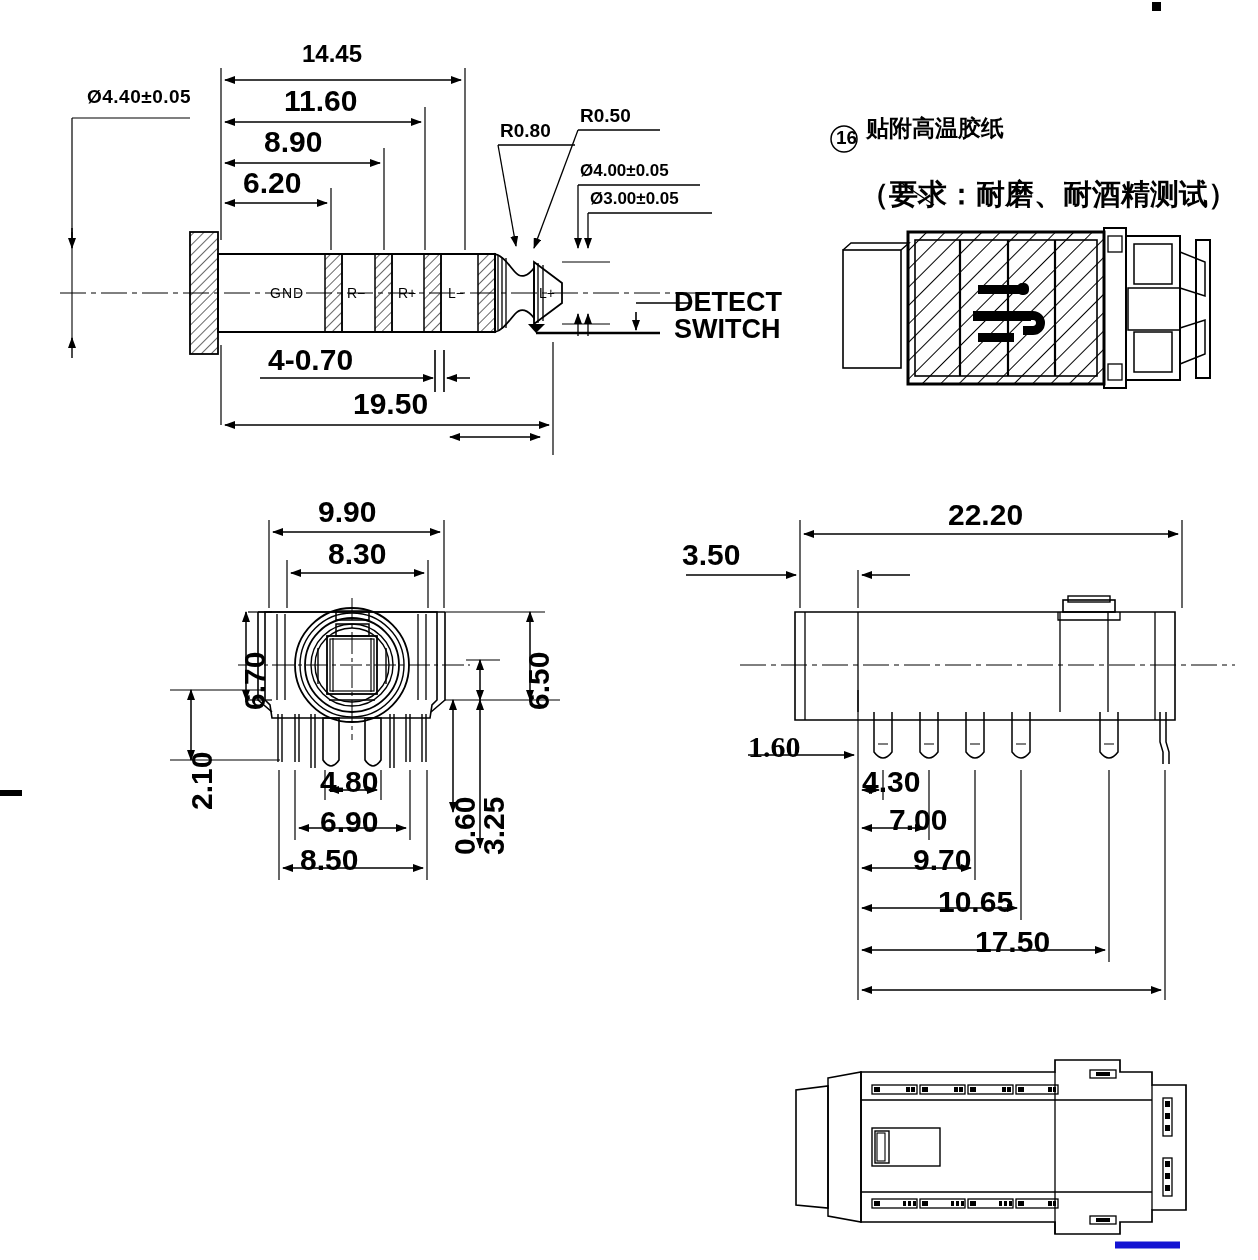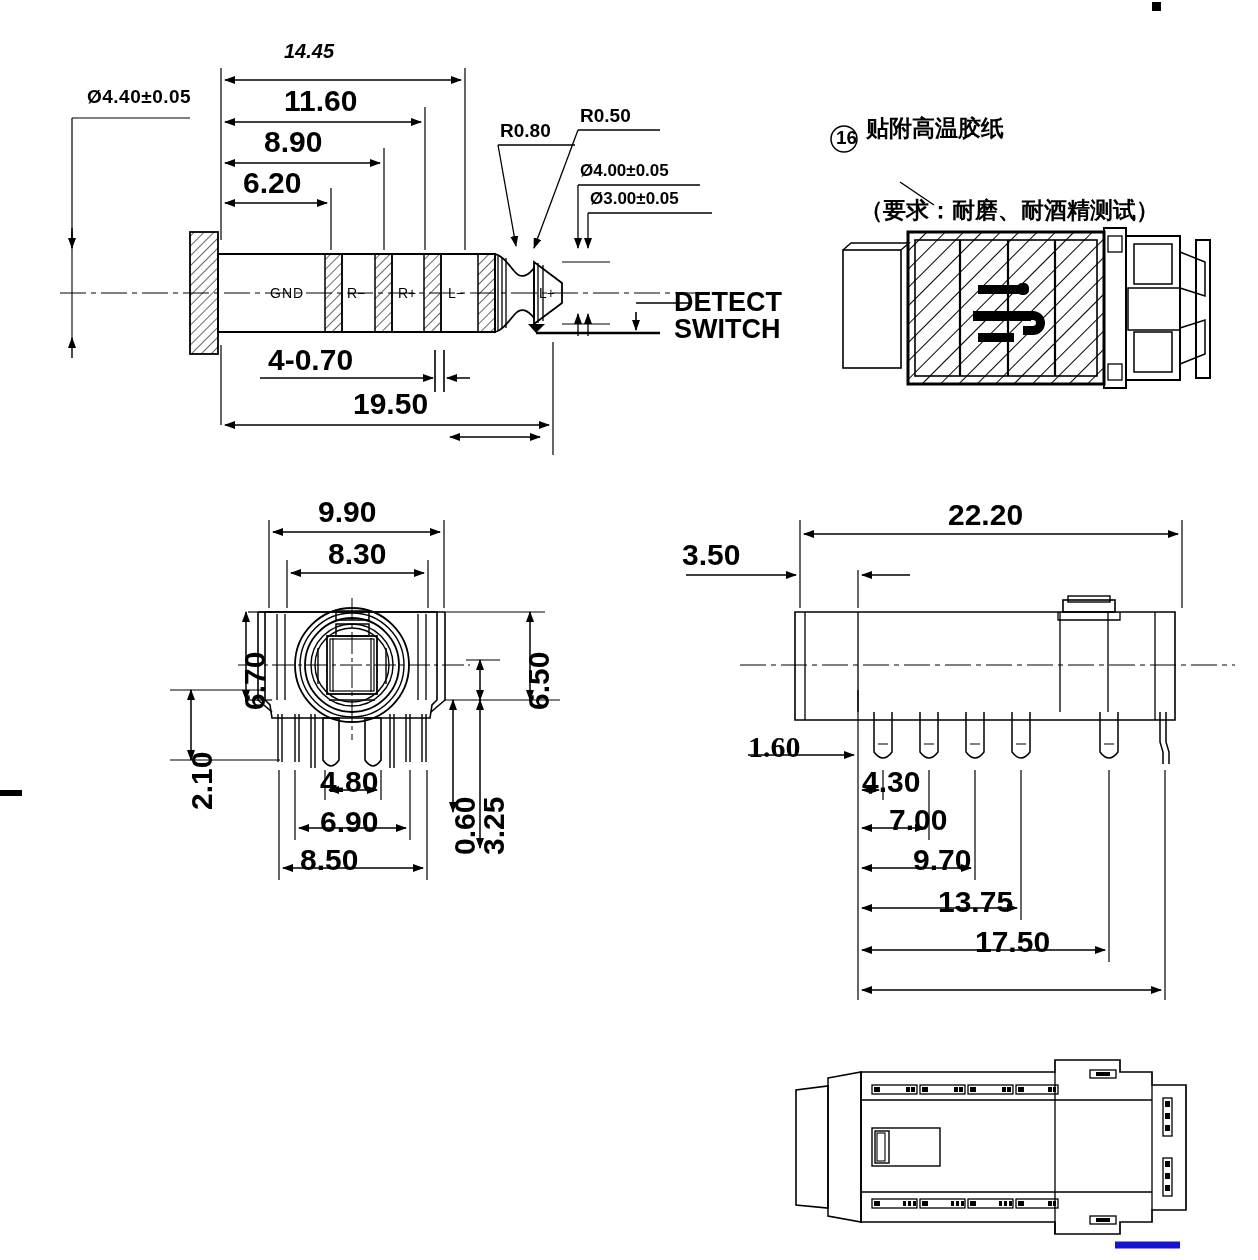--- a/index.html
+++ b/index.html
@@ -332,21 +332,21 @@
 
     <g fill="#000" stroke="none">
       <rect x="0" y="790" width="22" height="6"></rect>
       <rect x="1152" y="2" width="9" height="9"></rect>
     </g>
     <path d="M1115,1245 L1180,1245" stroke="#1414d2" stroke-width="7"></path>
   </g>
 </svg>
 
 <div class="lbl dim" style="left:79px;top:86px;font-size:19px;letter-spacing:.5px;margin-left:8px;">Ø4.40±0.05</div>
-<div class="lbl dim" style="left:284px;top:40px;font-size:20px;font-style:italic;">14.45</div>
+<div class="lbl dim" style="left:302px;top:40px;font-size:24px;">14.45</div>
 <div class="lbl dim" style="left:284px;top:84px;font-size:30px;">11.60</div>
 <div class="lbl dim" style="left:264px;top:125px;font-size:30px;">8.90</div>
 <div class="lbl dim" style="left:243px;top:166px;font-size:30px;">6.20</div>
 
 <div class="lbl dim" style="left:500px;top:120px;font-size:19px;">R0.80</div>
 <div class="lbl dim" style="left:580px;top:105px;font-size:19px;text-align:center;">R0.50</div>
 <div class="lbl dim" style="left:580px;top:161px;font-size:17px;">Ø4.00±0.05</div>
 <div class="lbl dim" style="left:590px;top:189px;font-size:17px;">Ø3.00±0.05</div>
 
 <div class="lbl" style="left:270px;top:285px;font-size:14px;letter-spacing:1px;">GND</div>
@@ -357,35 +357,35 @@
 
 <div class="lbl dim" style="left:268px;top:343px;font-size:30px;">4-0.70</div>
 <div class="lbl dim" style="left:353px;top:387px;font-size:30px;">19.50</div>
 
 <div class="lbl dim" style="left:674px;top:287px;font-size:27px;">DETECT</div>
 <div class="lbl dim" style="left:674px;top:314px;font-size:27px;">SWITCH</div>
 
 
 <div class="lbl dim" style="left:836px;top:127px;font-size:19px;">16</div>
 <div class="lbl cn" style="left:866px;top:113px;font-size:23px;">贴附高温胶纸</div>
-<div class="lbl cn" style="left:860px;top:175px;font-size:23px;margin-top:20px;">（要求：耐磨、耐酒精测试）</div>
+<div class="lbl cn" style="left:860px;top:175px;font-size:29px;">（要求：耐磨、耐酒精测试）</div>
 
 <div class="lbl dim" style="left:318px;top:495px;font-size:30px;">9.90</div>
 <div class="lbl dim" style="left:328px;top:537px;font-size:30px;">8.30</div>
 <div class="lbl dim vert" style="left:238px;top:710px;font-size:30px;transform:rotate(-90deg);">6.70</div>
 <div class="lbl dim vert" style="left:185px;top:810px;font-size:30px;transform:rotate(-90deg);">2.10</div>
 <div class="lbl dim vert" style="left:522px;top:710px;font-size:30px;transform:rotate(-90deg);">6.50</div>
 <div class="lbl dim vert" style="left:448px;top:855px;font-size:30px;transform:rotate(-90deg);">0.60</div>
 <div class="lbl dim vert" style="left:477px;top:855px;font-size:30px;transform:rotate(-90deg);">3.25</div>
 <div class="lbl dim" style="left:320px;top:765px;font-size:30px;">4.80</div>
 <div class="lbl dim" style="left:320px;top:805px;font-size:30px;">6.90</div>
 <div class="lbl dim" style="left:300px;top:843px;font-size:30px;">8.50</div>
 
 <div class="lbl dim" style="left:948px;top:498px;font-size:30px;">22.20</div>
 <div class="lbl dim" style="left:682px;top:538px;font-size:30px;">3.50</div>
 <div class="lbl dim" style="left:748px;top:730px;font-size:30px;font-family:Liberation Serif, serif;">1.60</div>
 <div class="lbl dim" style="left:862px;top:765px;font-size:30px;">4.30</div>
 <div class="lbl dim" style="left:889px;top:803px;font-size:30px;">7.00</div>
 <div class="lbl dim" style="left:913px;top:843px;font-size:30px;">9.70</div>
-<div class="lbl dim" style="left:938px;top:885px;font-size:30px;">13.75</div>
+<div class="lbl dim" style="left:938px;top:885px;font-size:30px;">10.65</div>
 <div class="lbl dim" style="left:975px;top:925px;font-size:30px;">17.50</div>
 
 </div>
 
 </body></html>

